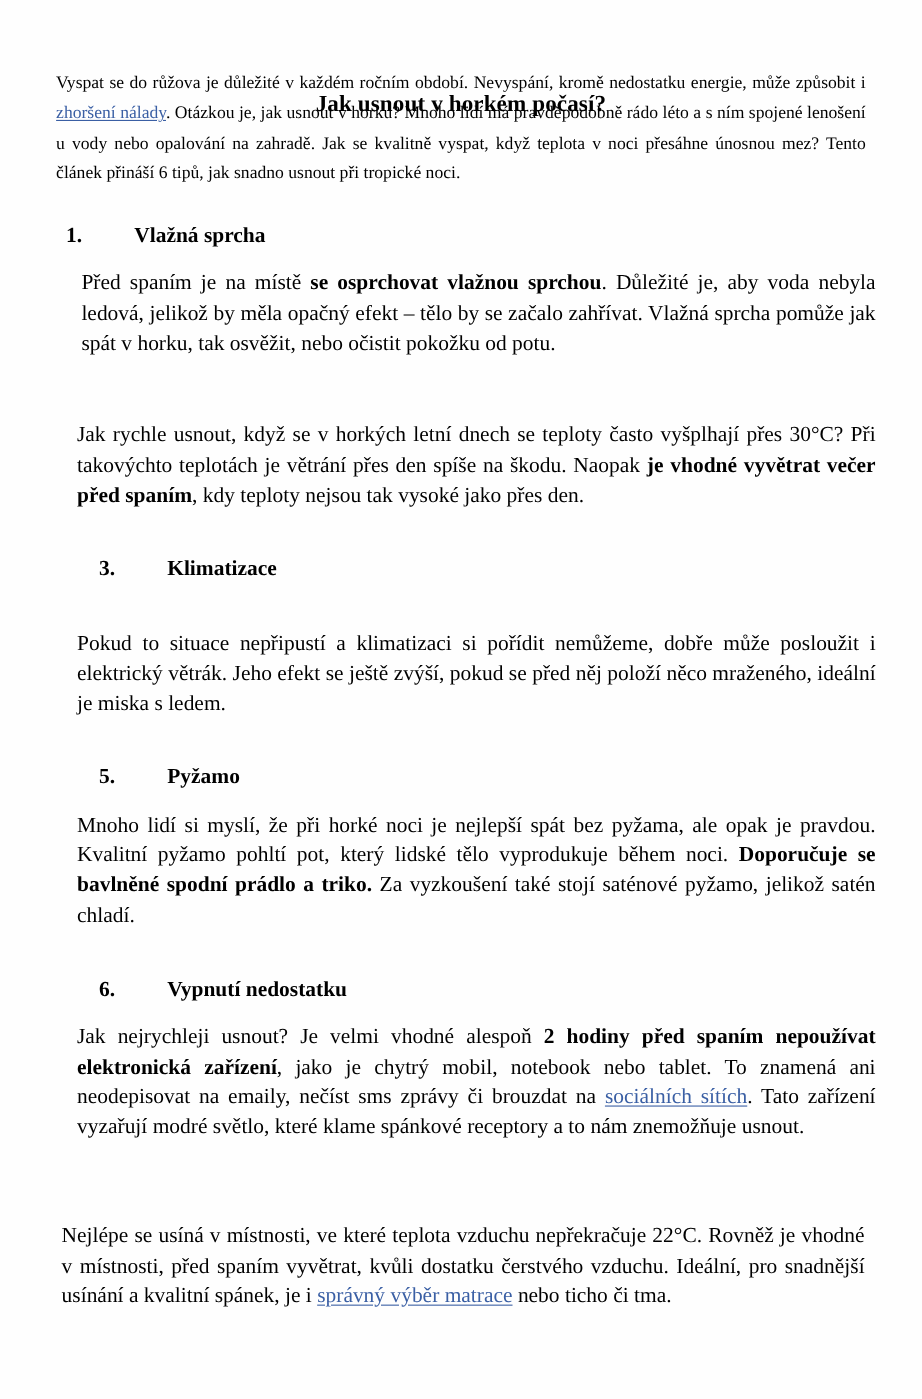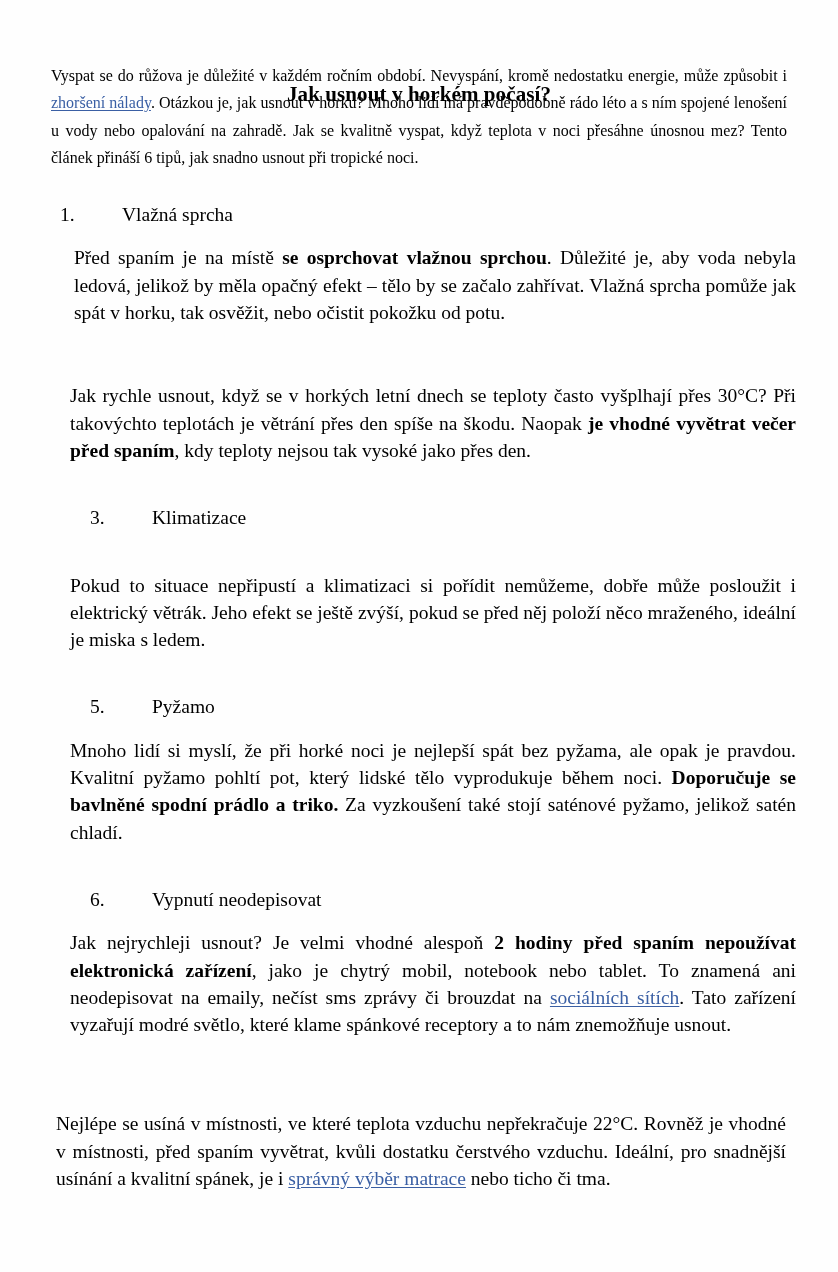--- a/index.html
+++ b/index.html
@@ -43,21 +43,21 @@
     font-size: 16px;
     line-height: 27.3px;
     margin: 0;
     padding-top: 0;
   }
   .intro-block { margin-top: 62px; }
 
   .section { margin-top: 0; }
 
   .sec-head {
-    font-weight: normal;
+    font-weight: bold;
     font-size: 19.5px;
     line-height: 27.3px;
     margin: 0;
     white-space: nowrap;
   }
   .sec-num {
     display: inline-block;
     width: 62px;
   }
   .sec-head.indent-a { padding-left: 9px; }
@@ -140,21 +140,21 @@
     <div class="gap-md"></div>
 
     <div class="section">
       <p class="sec-head indent-b"><span class="sec-num">5.</span><span>Pyžamo</span></p>
       <p class="sec-body flush"><span>Mnoho lidí si myslí, že při horké noci je nejlepší spát bez pyžama, ale opak je pravdou. Kvalitní pyžamo pohltí pot, který lidské tělo vyprodukuje během noci. </span><b>Doporučuje se bavlněné spodní prádlo a triko.</b><span> Za vyzkoušení také stojí saténové pyžamo, jelikož satén chladí.</span></p>
     </div>
 
     <div class="gap-md"></div>
 
     <div class="section">
-      <p class="sec-head indent-b"><span class="sec-num">6.</span><span>Vypnutí neodepisovat</span></p>
+      <p class="sec-head indent-b"><span class="sec-num">6.</span><span>Vypnutí nedostatku</span></p>
       <p class="sec-body flush"><span>Jak nejrychleji usnout? Je velmi vhodné alespoň </span><b>2 hodiny před spaním nepoužívat elektronická zařízení</b><span>, jako je chytrý mobil, notebook nebo tablet. To znamená ani neodepisovat na emaily, nečíst sms zprávy či brouzdat na </span><a class="doclink" href="#">sociálních sítích</a><span>. Tato zařízení vyzařují modré světlo, které klame spánkové receptory a to nám znemožňuje usnout.</span></p>
     </div>
 
     <div class="gap-lg"></div>
     <div class="gap-md"></div>
 
     <p class="outro"><span>Nejlépe se usíná v místnosti, ve které teplota vzduchu nepřekračuje 22°C. Rovněž je vhodné v místnosti, před spaním vyvětrat, kvůli dostatku čerstvého vzduchu. Ideální, pro snadnější usínání a kvalitní spánek, je i </span><a class="doclink" href="#">správný výběr matrace</a><span> nebo ticho či tma.</span></p>
 
   </div>
 </div>

